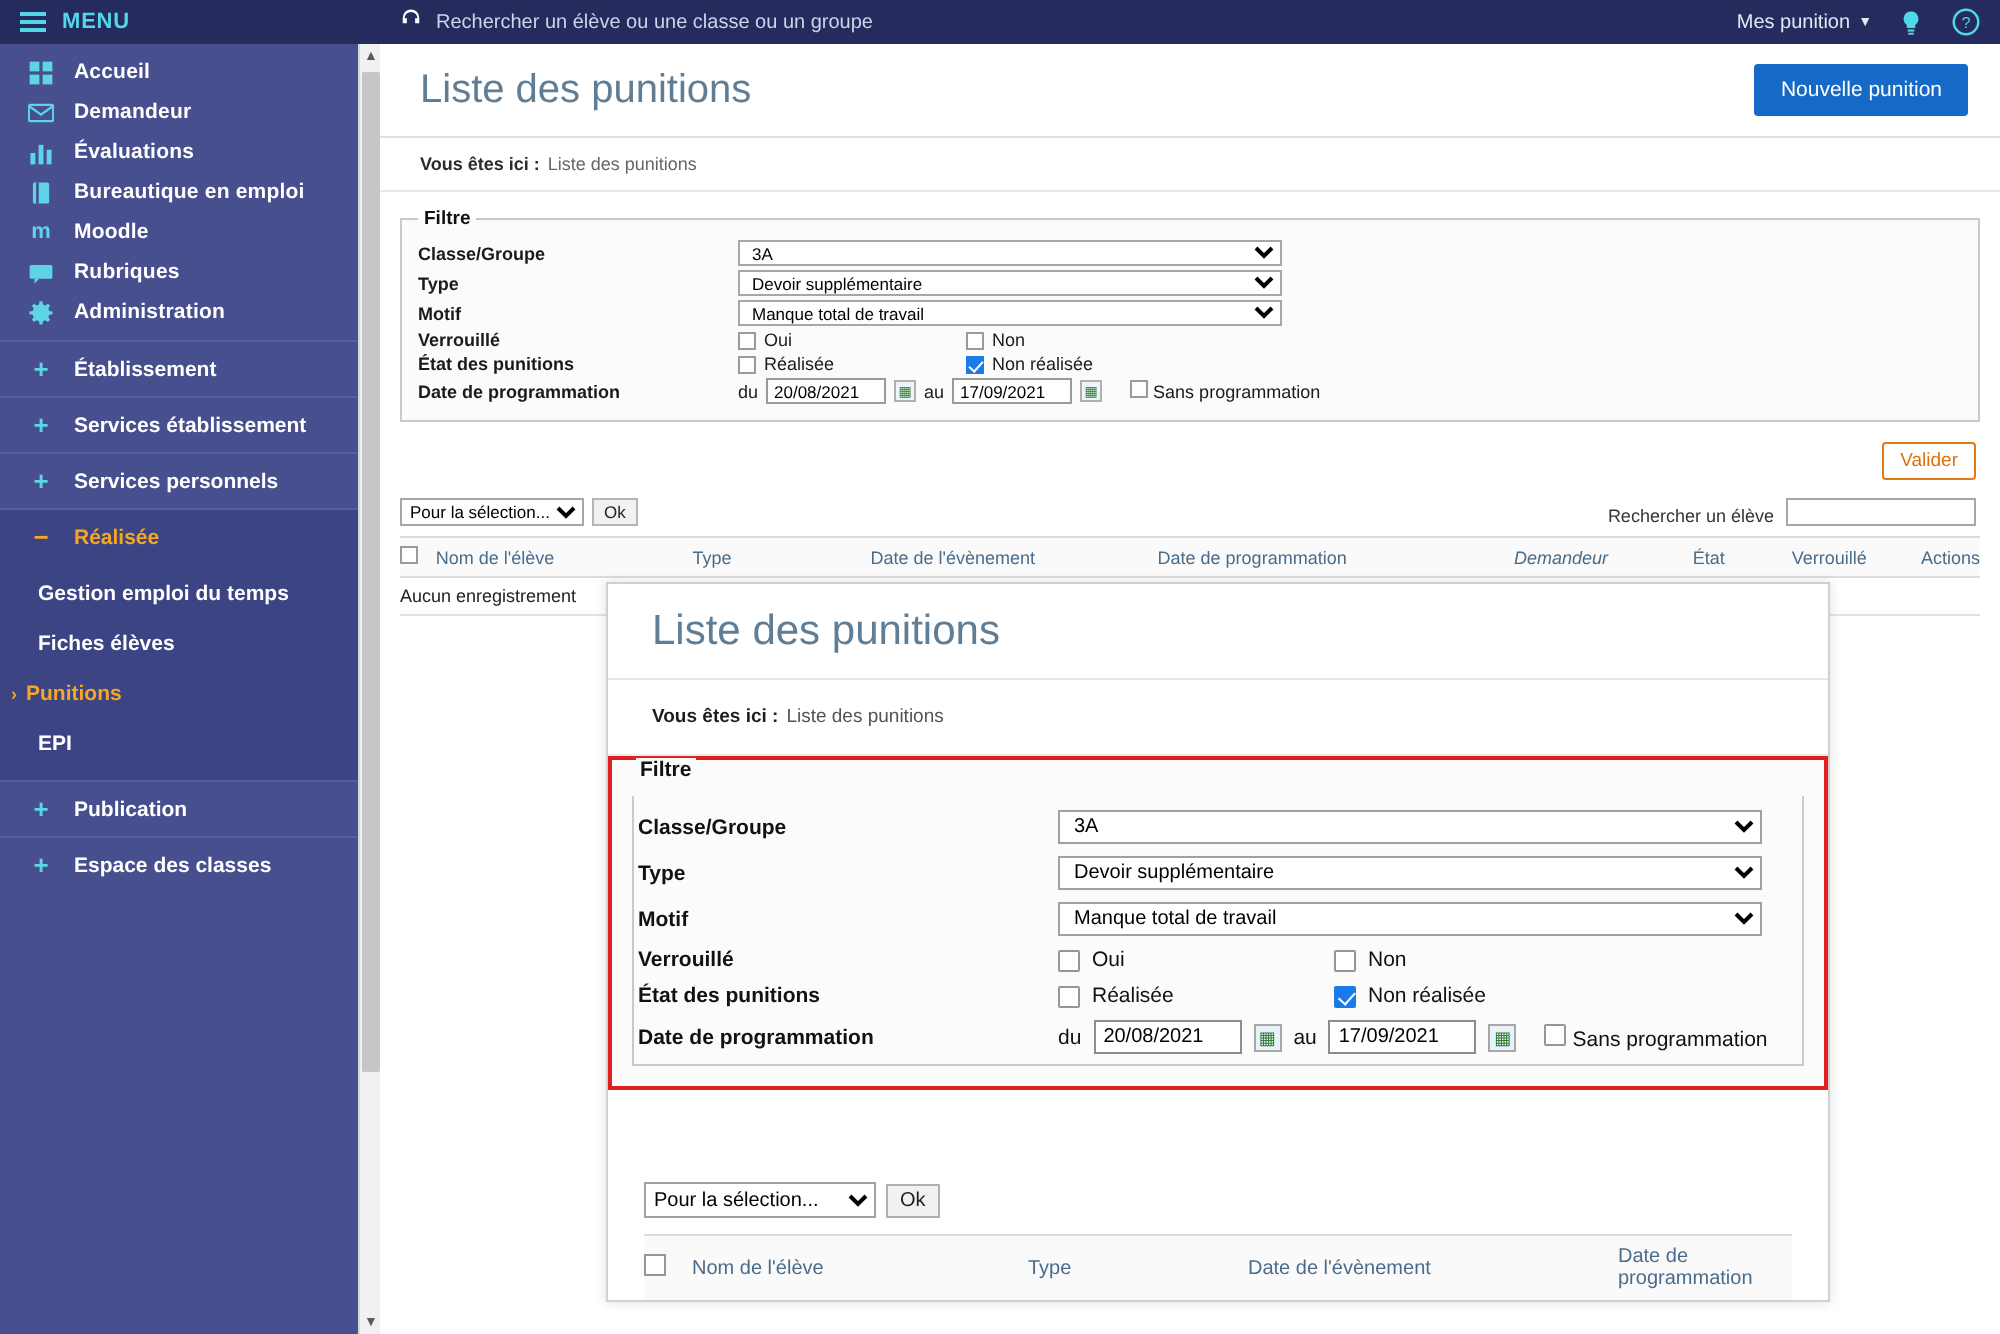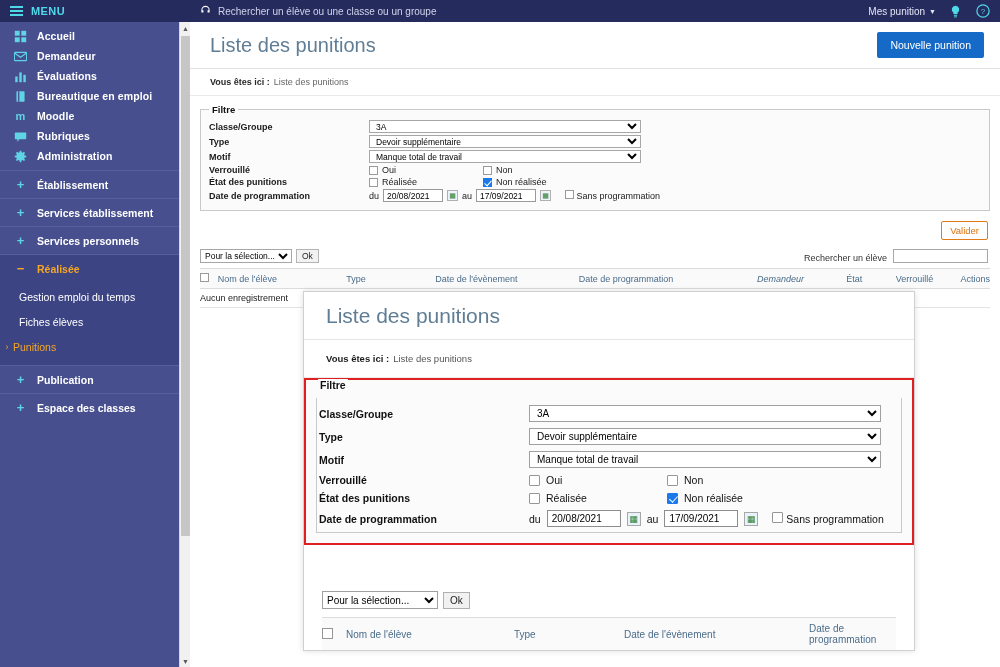--- a/index.html
+++ b/index.html
@@ -53,21 +53,21 @@
     cursor: pointer;
   }
   .sec-item .plus { color: #5fd4e4; font-size: 13px; width: 13px; text-align:center; flex:0 0 13px; }
   .sec-item.open { background: #3c4484; }
   .sec-item.open .plus { color: #f5a623; }
   .sec-item.open .lbl { color: #f5a623; }
 
   .sub-wrap { background: #3c4484; padding: 2px 0 6px 0; }
   .sub-item {
     height: 25px; display: flex; align-items: center;
-    padding-left: 10px; font-size: 10.5px; font-weight: normal;
+    padding-left: 10px; font-size: 10.5px; font-weight: bold;
     color: #ffffff; cursor: pointer; gap: 3px; text-align: center;
   }
   .sub-item.active { color: #f5a623; }
   .sub-item .chev { color: #f5a623; font-size: 9px; width: 6px; }
   .sub-item .chev.blank { visibility: hidden; }
 
   
   .sb-track {
     position: absolute; right: 0; top: 22px; width: 11px; height: 645px;
     background: #f1f1f1; border-left: 1px solid #d7d7d7;
@@ -397,20 +397,24 @@
           <span class="chev blank">›</span>
           <span>Gestion emploi du temps</span>
         </div>
         <div class="sub-item">
           <span class="chev blank">›</span>
           <span>Fiches élèves</span>
         </div>
         <div class="sub-item active" style="padding-left:4px;">
           <span class="chev">›</span>
           <span>Punitions</span>
+        </div>
+        <div class="sub-item">
+          <span class="chev blank">›</span>
+          <span>EPI</span>
         </div>
       </div>
 
       <div class="sec-item">
         <span class="plus">+</span>
         <span class="lbl">Publication</span>
       </div>
       <div class="sec-item">
         <span class="plus">+</span>
         <span class="lbl">Espace des classes</span>

